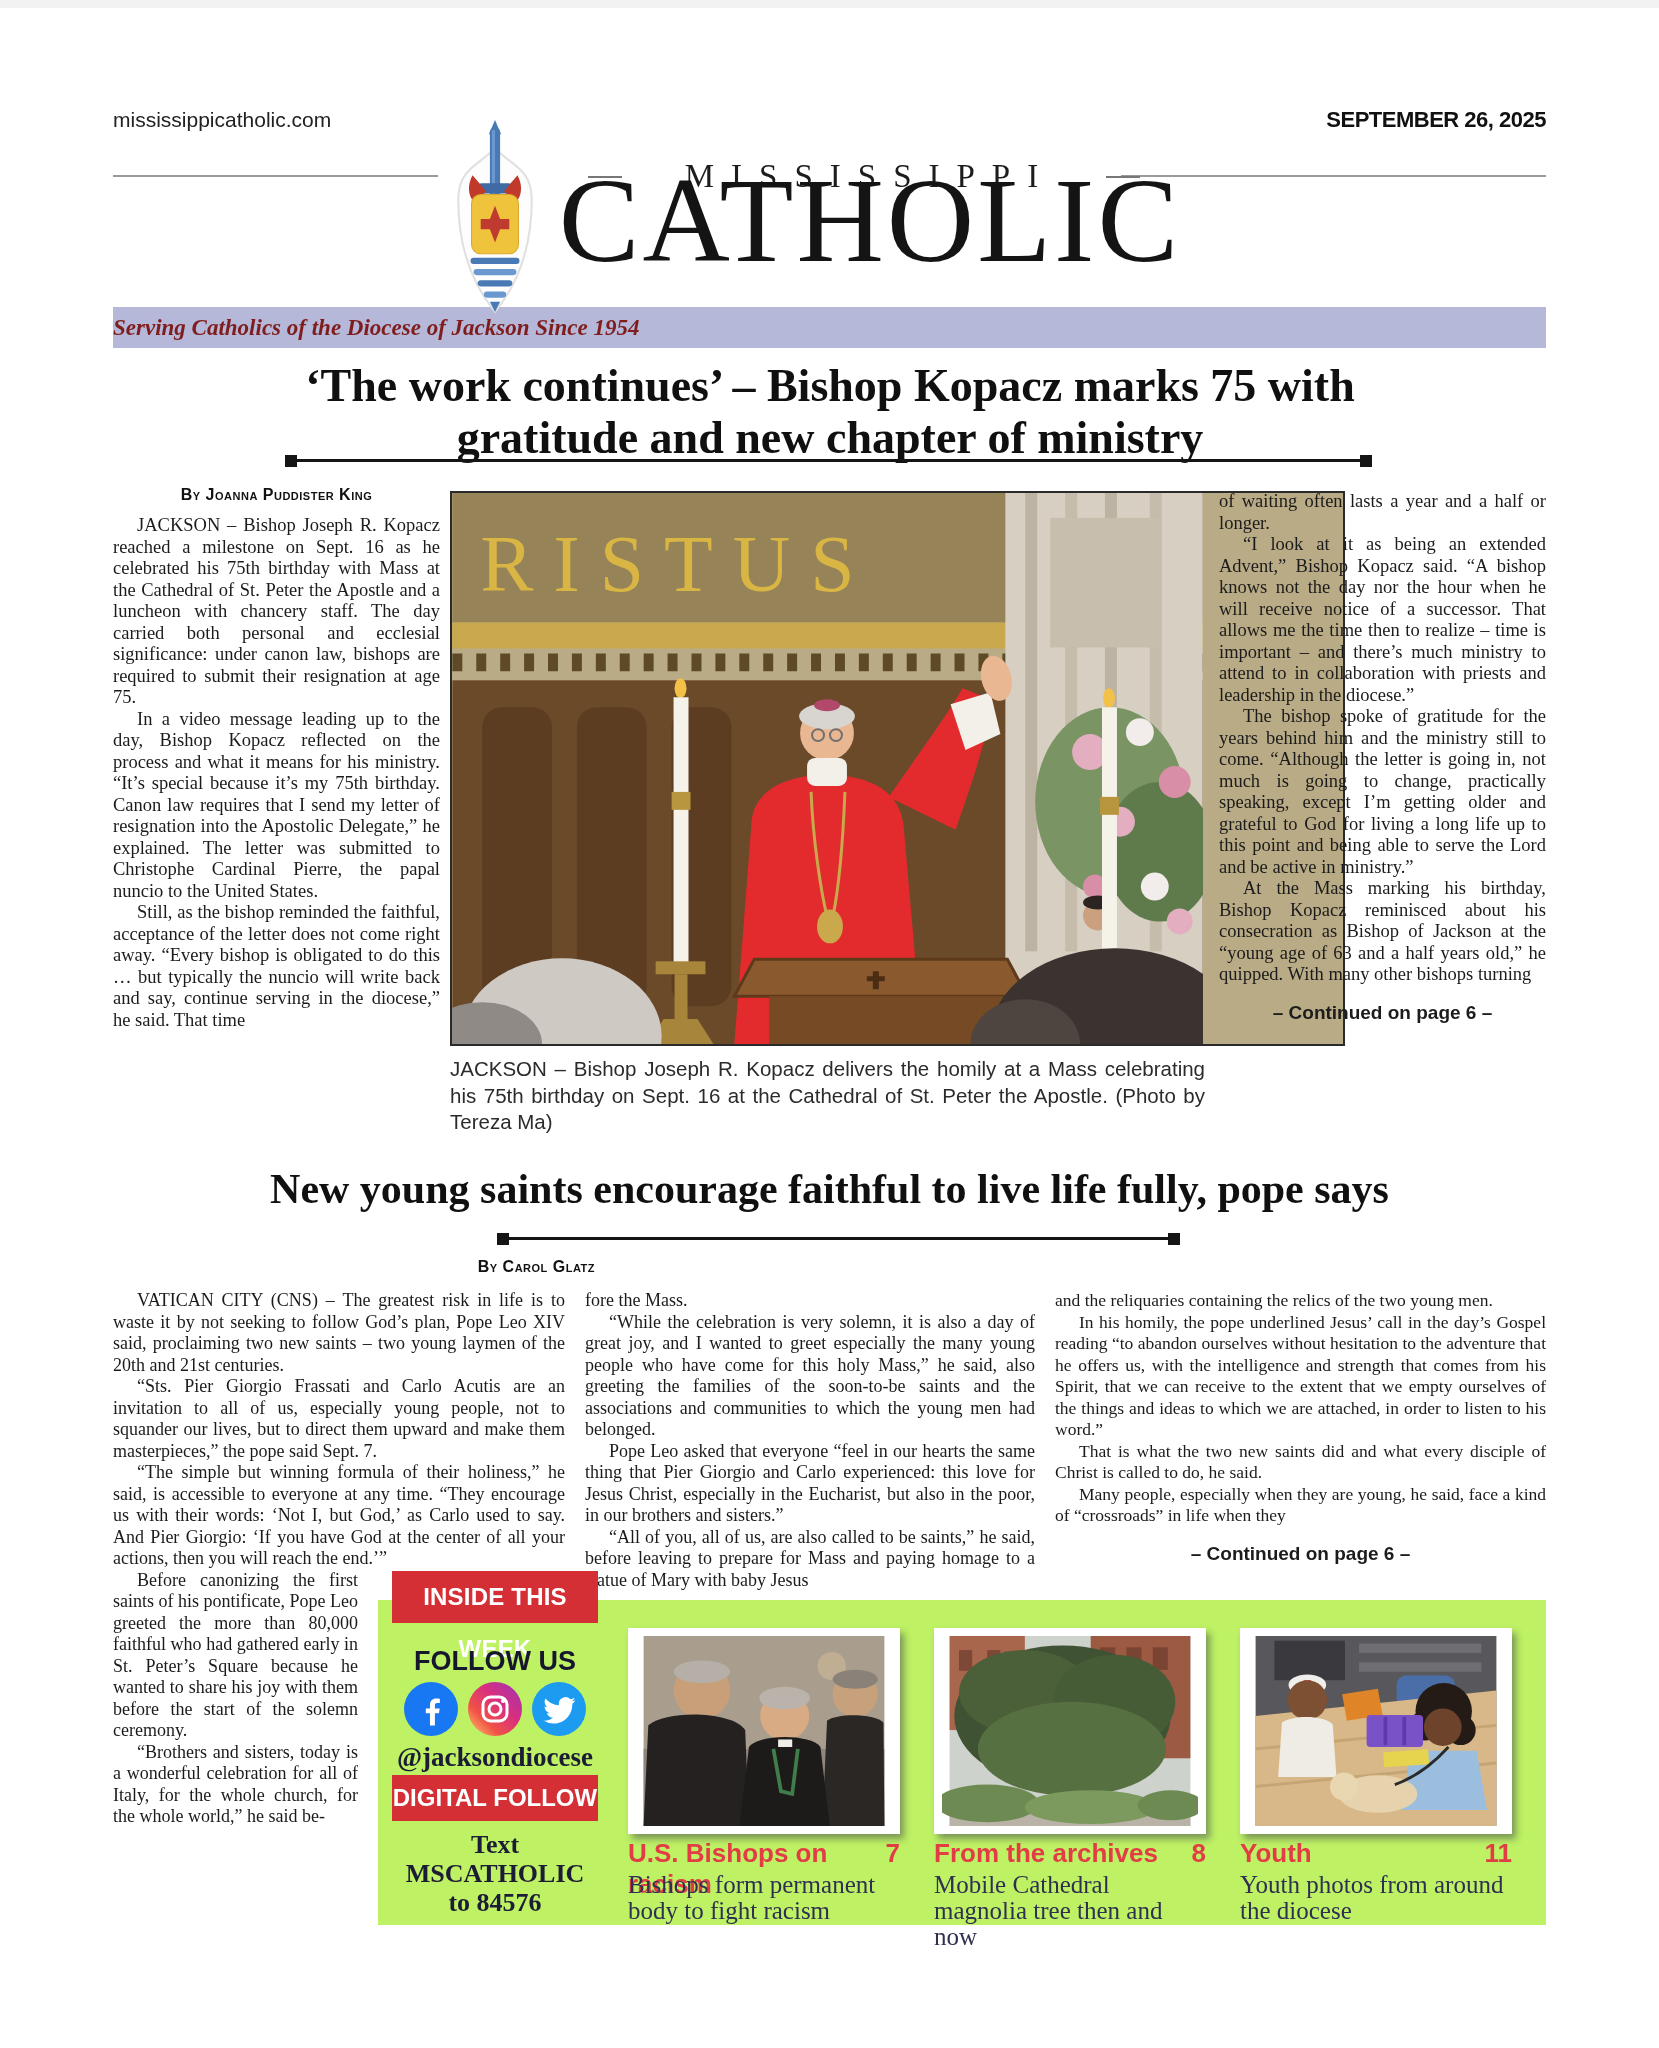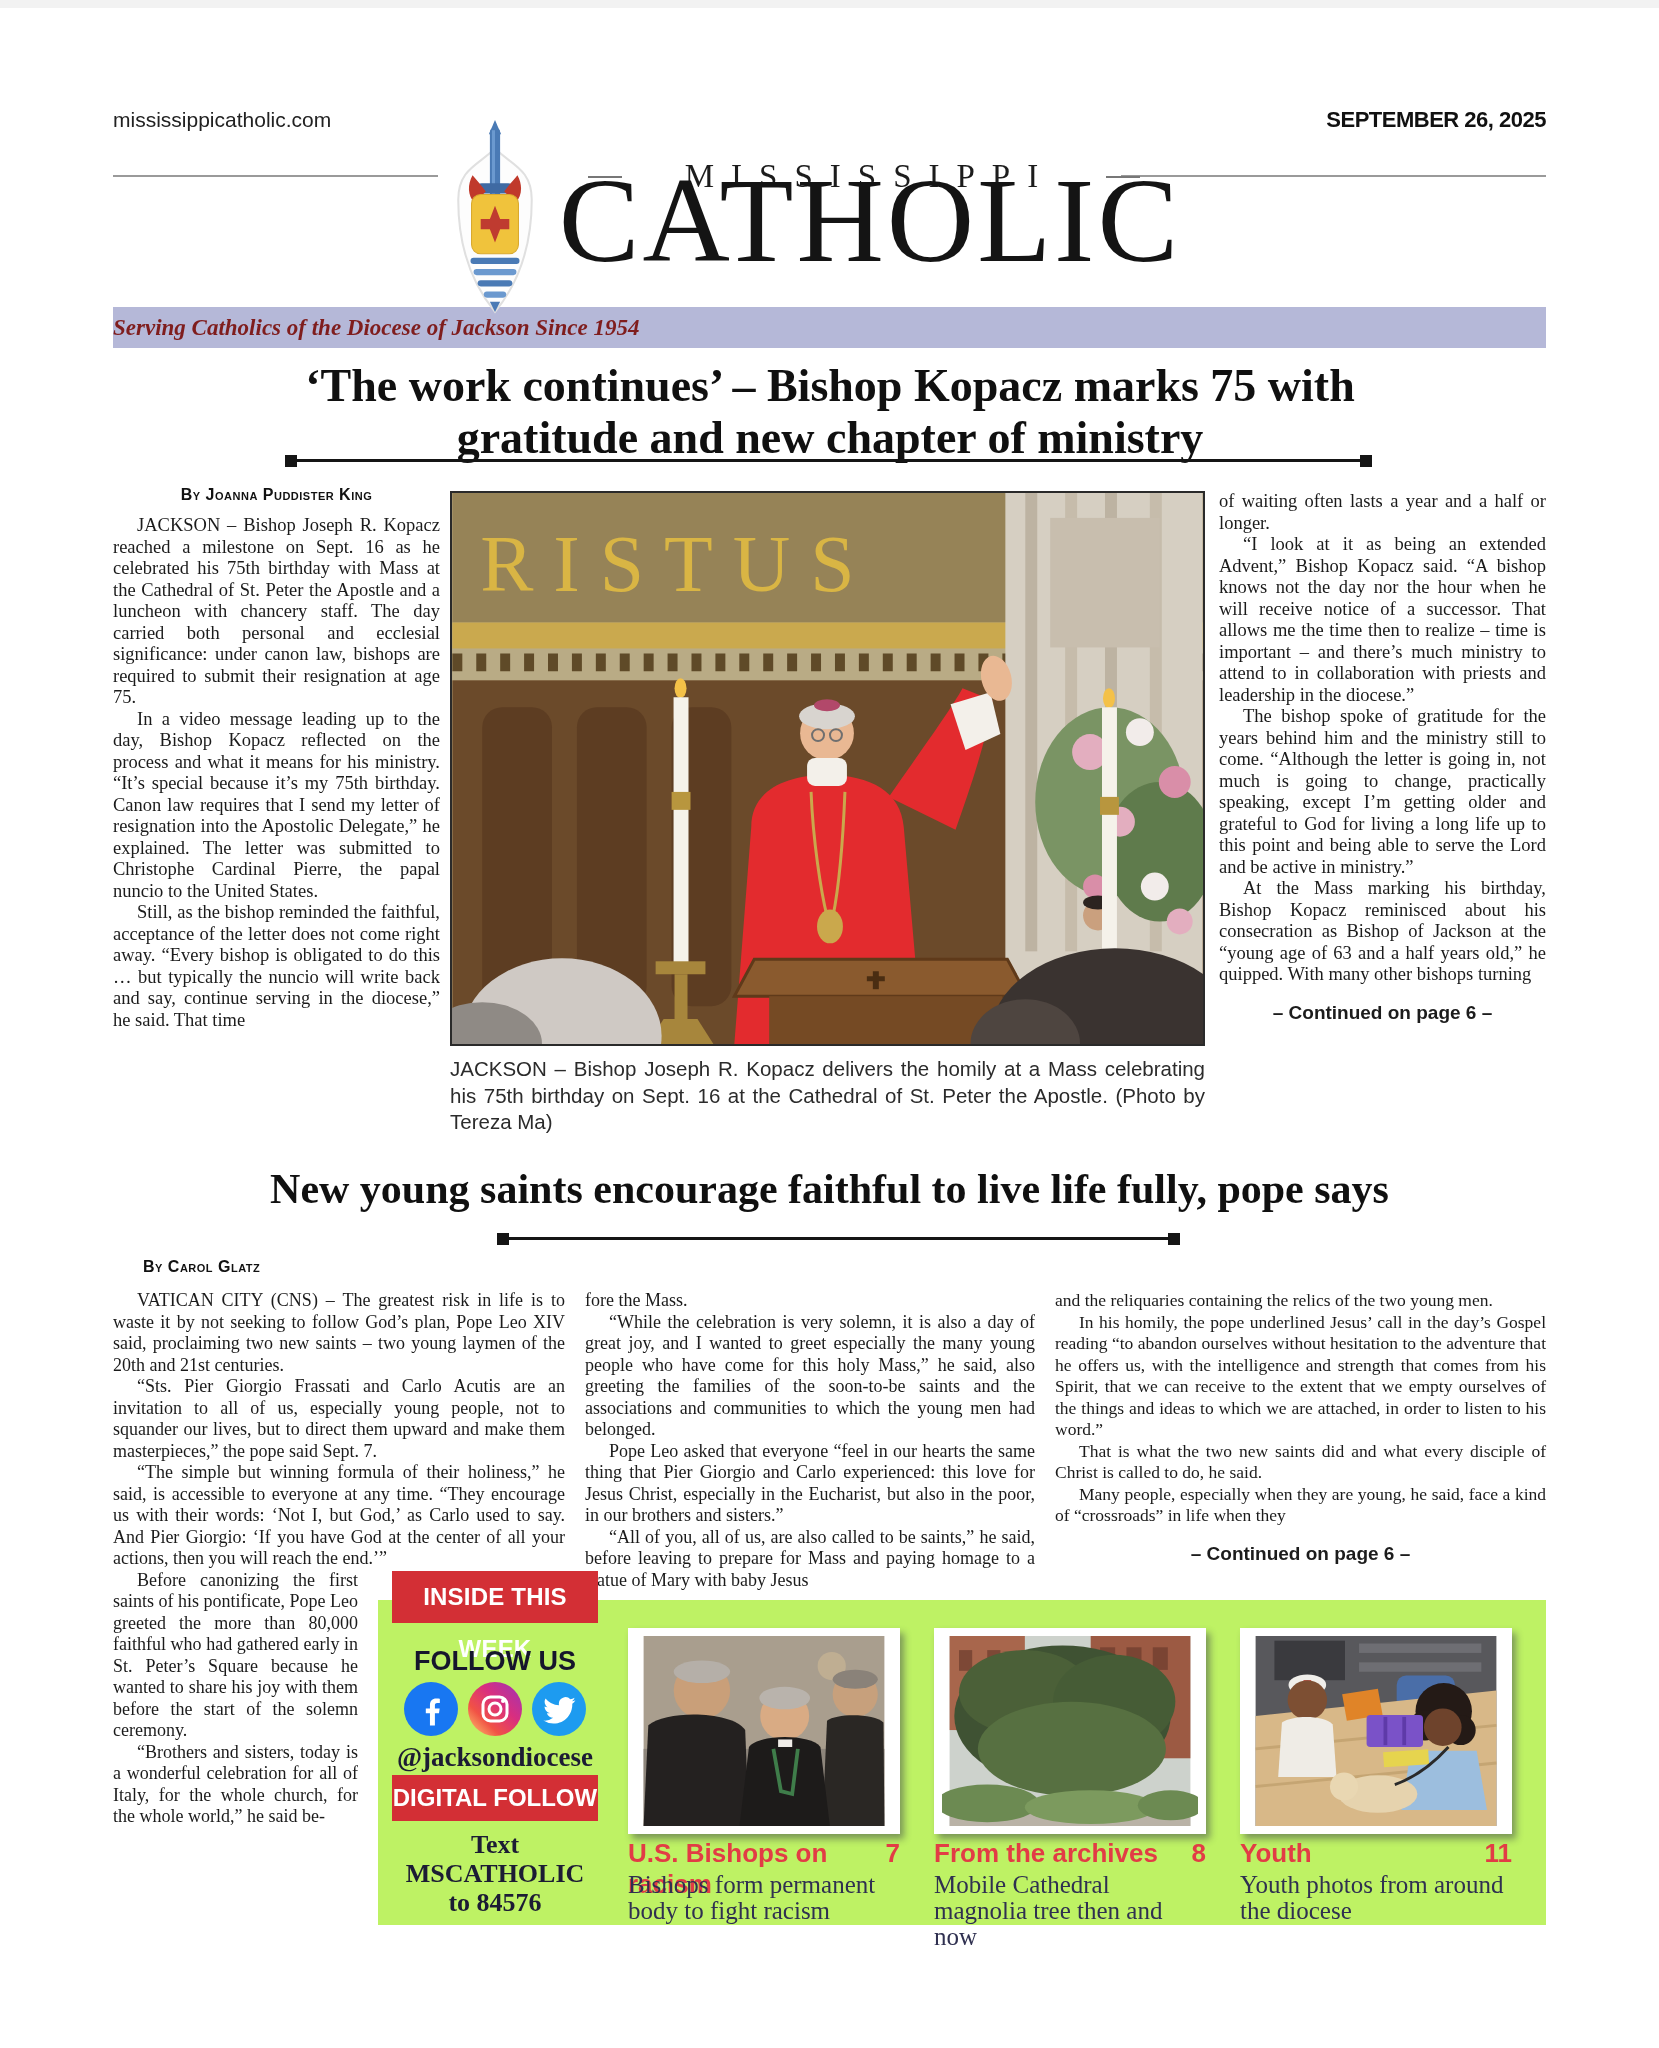--- a/index.html
+++ b/index.html
@@ -34,35 +34,35 @@
   .rule-cap{height:3px;background:#151515;}
   .rule-cap::before,.rule-cap::after{content:"";position:absolute;width:12px;height:12px;background:#151515;top:-4.5px;}
   .rule-cap::before{left:0;} .rule-cap::after{right:0;}
   .rule1{left:285px;top:451px;width:1087px;}
   .rule2{left:497px;top:1229px;width:683px;}
 
   
   .byline{font-family:"Liberation Sans",sans-serif;font-weight:bold;font-variant:small-caps;
           font-size:16px;letter-spacing:0.5px;color:#111;}
   .byline1{left:113px;top:478px;width:327px;text-align:center;}
-  .byline2{left:143px;top:1250px;width:452px;text-align:left;}
+  .byline2{left:143px;top:1250px;width:452px;text-align:right;}
   .body-text{text-align:justify;color:#1b1b1b;line-height:21.5px;}
   .body-text .para{margin:0;text-indent:24px;}
   .cont .para:first-child{text-indent:0;}
   .a1c1{left:113px;top:507px;width:327px;font-size:18.5px;}
   .a1c2{left:1219px;top:483px;width:327px;font-size:18.5px;}
   .a2c1{left:113px;top:1282px;width:452px;font-size:18px;}
   .a2c1-narrow{width:245px;font-size:18px;}
   .a2c2{left:585px;top:1282px;width:450px;font-size:18px;}
   .a2c3{left:1055px;top:1282px;width:491px;font-size:17.5px;}
   .continued{font-family:"Liberation Sans",sans-serif;font-weight:bold;font-size:19px;color:#1c1c1c;
              text-align:center;margin-top:16px;text-indent:0;}
 
   
-  .photo-frame{left:450px;top:483px;width:755px;height:555px;border:2px solid #2a2a2a;background:#b9ab85;box-sizing:border-box;}
+  .photo-frame{left:450px;top:483px;width:895px;height:555px;border:2px solid #2a2a2a;background:#b9ab85;box-sizing:border-box;}
   .caption{left:450px;top:1048px;width:755px;font-family:"Liberation Sans",sans-serif;font-size:20.5px;
            line-height:26.5px;text-align:justify;color:#2b2b2b;}
 
   
   .panel{left:378px;top:1592px;width:1168px;height:325px;background:#bef264;}
   .red-box{position:absolute;background:#d32f35;color:#ffffff;font-family:"Liberation Sans",sans-serif;
            font-weight:bold;text-align:center;}
   .inside-box{left:14px;top:-29px;width:206px;height:52px;font-size:24px;line-height:52px;letter-spacing:0.2px;}
   .digital-box{left:14px;top:175px;width:206px;height:46px;font-size:24px;line-height:46px;}
   .follow-label{position:absolute;left:14px;top:46px;width:206px;text-align:center;

